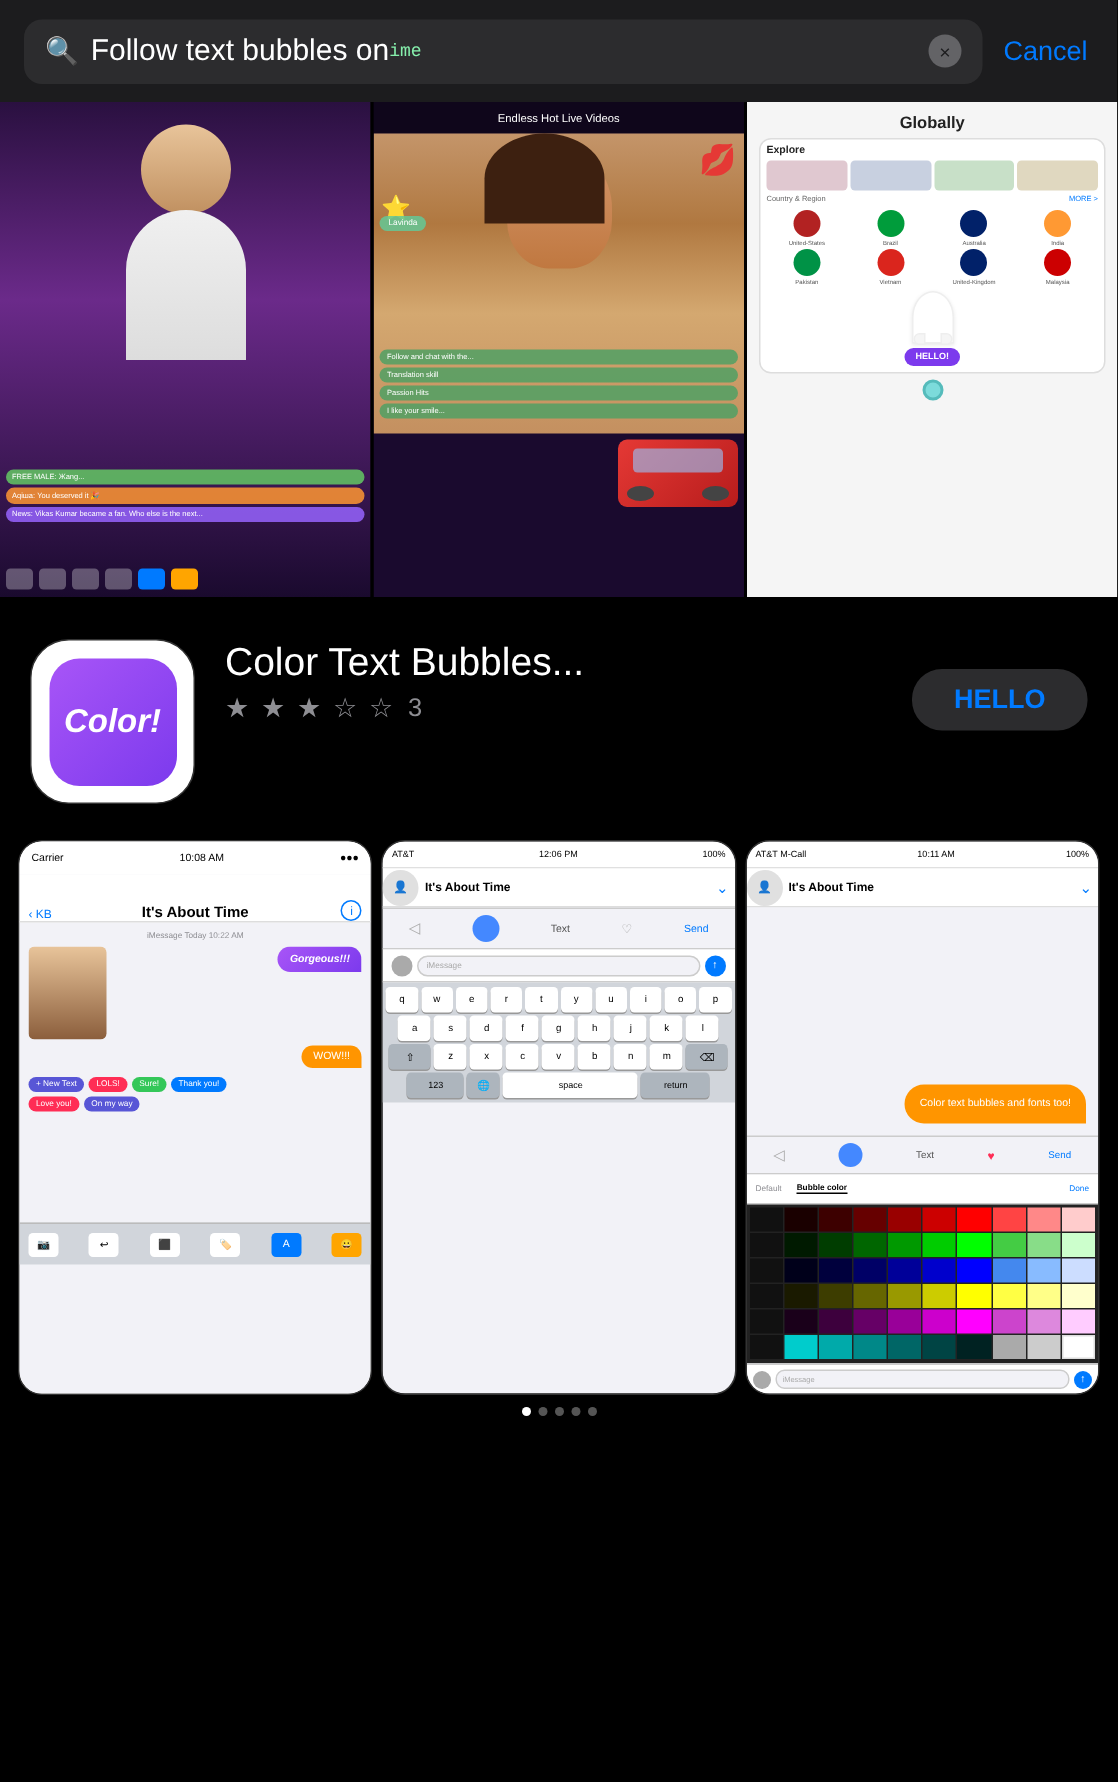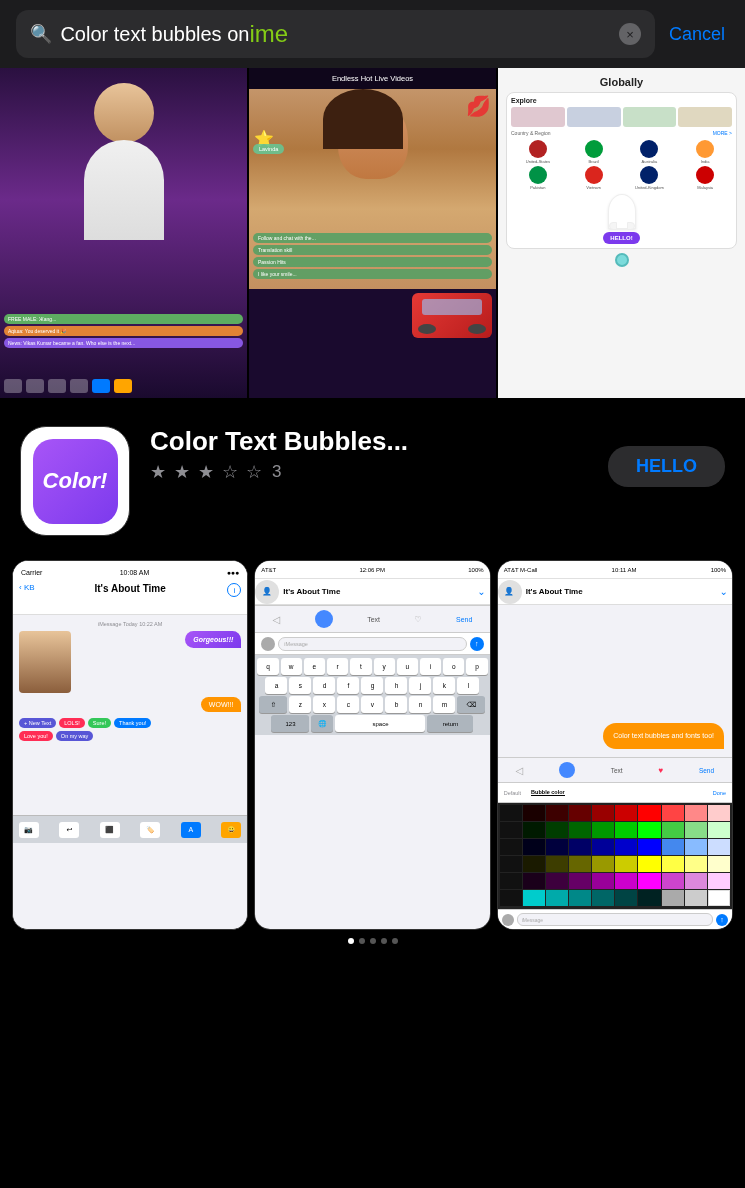--- a/index.html
+++ b/index.html
@@ -37,23 +37,24 @@
       flex: 1;
       display: flex;
       align-items: center;
     }
     .search-text-black {
       color: #fff;
       font-size: 20px;
       font-weight: 400;
     }
     .search-text-gray {
-      color: #84cc16;
-      font-size: 24px;
+      color: #86efac;
+      font-size: 12px;
       font-weight: 400;
+      font-family: Liberation Mono, monospace;
     }
     .clear-btn {
       background: #636366;
       border: none;
       border-radius: 50%;
       width: 22px;
       height: 22px;
       display: flex;
       align-items: center;
       justify-content: center;
@@ -129,21 +130,21 @@
       font-size: 22px;
       font-style: italic;
       font-weight: 700;
     }
     .app-info {
       flex: 1;
     }
     .app-name {
       color: #fff;
       font-size: 26px;
-      font-weight: 700;
+      font-weight: 400;
       line-height: 1.2;
       margin-bottom: 4px;
     }
     .app-category {
       color: #8e8e93;
       font-size: 18px;
       margin-bottom: 10px;
     }
     .star-rating {
       display: flex;
@@ -215,21 +216,21 @@
       align-items: center;
       padding: 0 8px;
       font-size: 7px;
       color: #000;
     }
     .ss1-nav {
       background: #fff;
       height: 32px;
       display: flex;
       justify-content: center;
-      align-items: flex-start;
+      align-items: flex-end;
       border-bottom: 0.5px solid #ddd;
       position: relative;
     }
     .ss1-nav-title {
       font-size: 10px;
       font-weight: 600;
       color: #000;
     }
     .ss1-back {
       position: absolute;
@@ -321,21 +322,21 @@
       background: #fff;
     }
   </style>
 </head>
 <body>
 
 <div class="search-bar">
   <div class="search-input-wrapper">
     <span class="search-icon-wrapper">🔍</span>
     <div class="search-text-container">
-      <span class="search-text-black">Color text bubbles on</span>
+      <span class="search-text-black">Follow text bubbles on</span>
       <span class="search-text-gray"> ime</span>
     </div>
     <button class="clear-btn">×</button>
   </div>
   <button class="cancel-btn">Cancel</button>
 </div>
 
 <div class="image-strip">
 
   <div class="strip-img">

